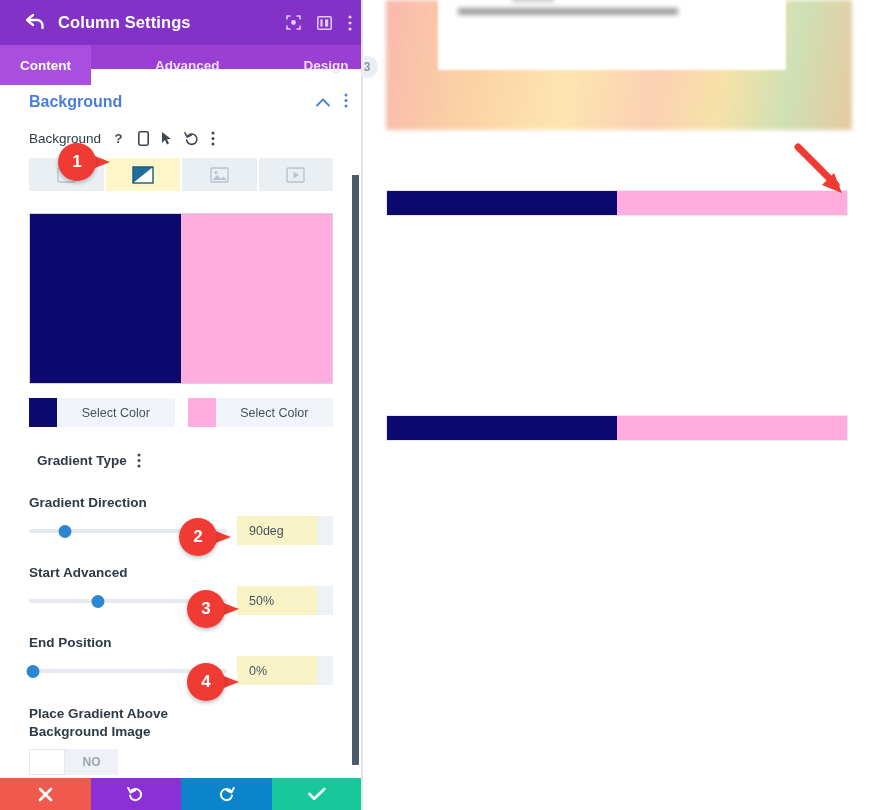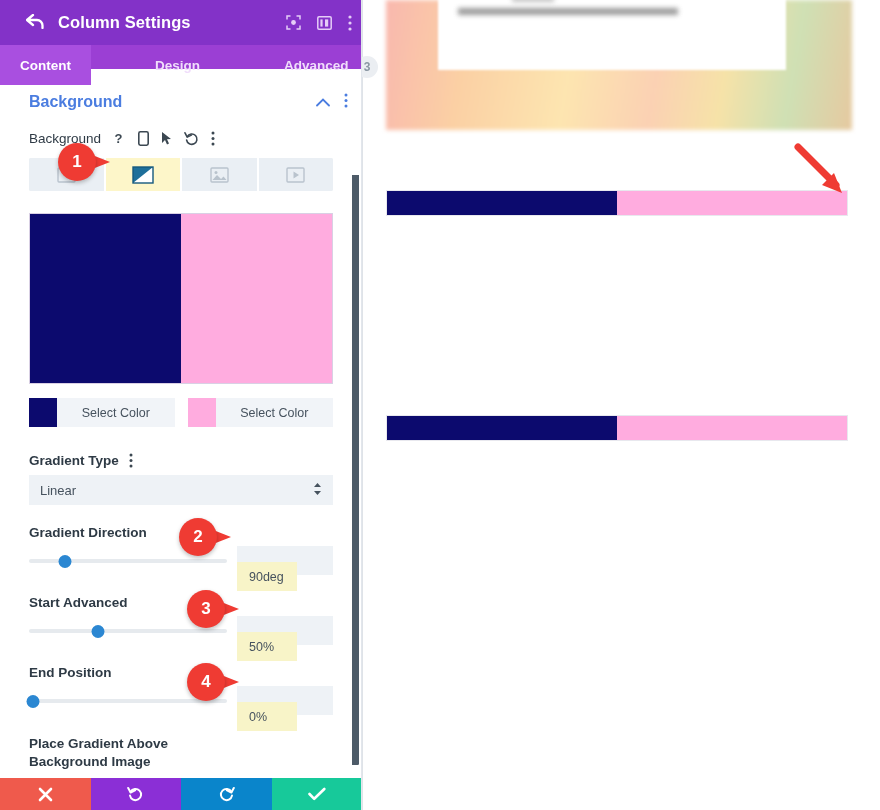--- a/index.html
+++ b/index.html
@@ -109,21 +109,21 @@
   .color-item { flex: 1; display: flex; align-items: center; height: 29px; }
   .color-chip { width: 28px; height: 29px; }
   .color-btn {
     flex: 1; height: 29px; background: #f1f4f8;
     display: flex; align-items: center; justify-content: center;
     color: #46525e; font-size: 12.5px; cursor: pointer;
   }
 
   .sub-label-row {
     display: flex; align-items: center; gap: 10px;
-    padding: 18px 0 7px 29px;
+    padding: 18px 0 7px 37px;
   }
   .sub-label { font-size: 13.5px; color: #2e3a45; font-weight: bold; }
 
   .select-wrap {
     margin: 0 29px; height: 30px; background: #eef2f6;
     display: flex; align-items: center; justify-content: space-between;
     padding: 0 11px; cursor: pointer;
   }
   .select-value { color: #46525e; font-size: 13px; }
   .select-arrows { color: #46525e; font-size: 11px; line-height: .9; text-align:center;}
@@ -132,21 +132,21 @@
   .slider-label { padding: 20px 0 6px 29px; font-size: 13.5px; color: #2e3a45; font-weight: bold; }
   .slider-row { margin: 0 29px; display: flex; align-items: center; gap: 0; }
   .slider { position: relative; flex: 1; height: 16px; display:flex; align-items:center; cursor:pointer;}
   .slider .track { width: 100%; height: 4px; background: #e6eaee; border-radius: 2px; }
   .slider .handle {
     position: absolute; width: 13px; height: 13px; border-radius: 50%;
     background: #2b87d2; top: 2px; transform: translateX(-50%);
   }
   .slider-input-wrap { position: relative; width: 96px; height: 29px; margin-left: 10px; background:#eef2f6; }
   .slider-input-wrap .hlbox {
-    position:absolute; left:0; top:16px; width:60px; height:29px; background:#f8f4c8;
+    position:absolute; left:0; top:0; width:80px; height:29px; background:#f8f4c8;
     display:flex; align-items:center; padding-left:12px; color:#46525e; font-size:12.5px;
   }
 
   
   .toggle-label {
     padding: 20px 29px 8px 29px; font-size: 13.5px; color: #2e3a45;
     line-height: 1.35; font-weight: bold; width: 210px;
   }
   .toggle-wrap {
     margin-left: 29px; width: 89px; height: 26px; background: #eef2f6;
@@ -303,22 +303,22 @@
             <circle cx="2" cy="2" r="1.6" fill="#e5cdf7"></circle>
             <circle cx="2" cy="8" r="1.6" fill="#e5cdf7"></circle>
             <circle cx="2" cy="14" r="1.6" fill="#e5cdf7"></circle>
           </svg>
         </span>
       </div>
     </div>
 
     <div class="tabs">
       <div class="tab active" id="tab-content">Content</div>
+      <div class="tab" id="tab-advanced">Advanced</div>
       <div class="tab" id="tab-design">Design</div>
-      <div class="tab" id="tab-advanced">Advanced</div>
     </div>
 
     <div class="panel-body">
 
       <div class="section-head">
         <span class="section-title">Background</span>
         <span class="section-head-icons">
           <span>
             <svg width="14" height="9" viewBox="0 0 14 9">
                 <path d="M1 7.5 L7 1.5 L13 7.5" stroke="#4b7de0" stroke-width="1.8" fill="none" stroke-linecap="round"></path>
@@ -407,29 +407,20 @@
         </div>
       </div>
 
       <div class="sub-label-row">
         <span class="sub-label">Gradient Type</span>
         <span class="mini-ic">
           <svg width="4" height="15" viewBox="0 0 4 15">
             <circle cx="2" cy="2" r="1.5" fill="#3c4852"></circle>
             <circle cx="2" cy="7.5" r="1.5" fill="#3c4852"></circle>
             <circle cx="2" cy="13" r="1.5" fill="#3c4852"></circle>
-          </svg>
-        </span>
-      </div>
-      <div class="select-wrap">
-        <span class="select-value">Linear</span>
-        <span class="select-arrows">
-          <svg width="9" height="14" viewBox="0 0 9 14">
-            <path d="M4.5 1 L8 5 L1 5 Z" fill="#46525e"></path>
-            <path d="M4.5 13 L8 9 L1 9 Z" fill="#46525e"></path>
           </svg>
         </span>
       </div>
 
       <div class="slider-label">Gradient Direction</div>
       <div class="slider-row">
         <div class="slider">
           <div class="track"></div>
           <div class="handle" id="handle-dir" style="left: 18%;"></div>
         </div>

